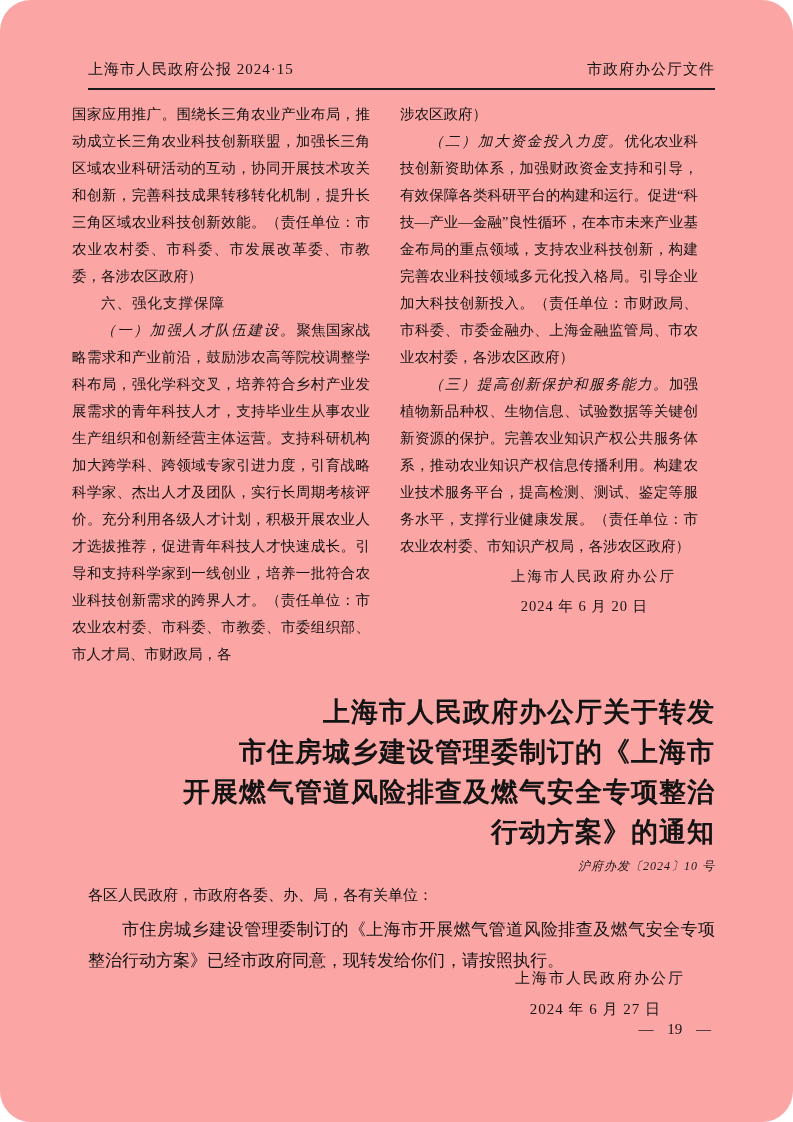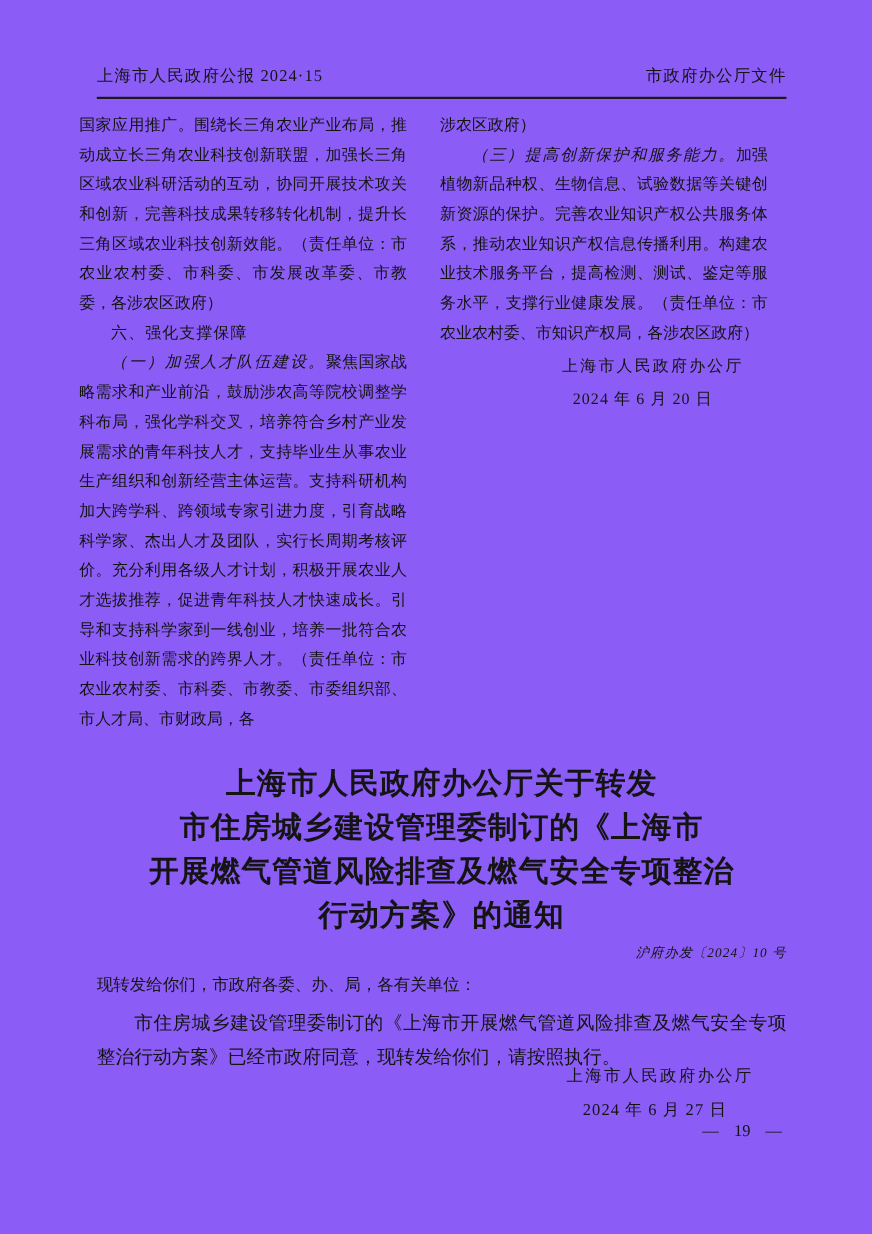--- a/index.html
+++ b/index.html
@@ -4,24 +4,25 @@
 <style>
   html, body {
     margin: 0;
     padding: 0;
     background: #ffffff;
   }
   .page {
     position: relative;
     width: 793px;
     height: 1122px;
-    background: #8b5cf6;
+    background: #fca5a5;
     color: #141414;
     font-family: "Liberation Serif", "DejaVu Serif", serif;
     overflow: hidden;
+    border-radius: 31px;
   }
   
   .header {
     position: absolute;
     top: 60px;
     left: 88px;
     width: 627px;
     display: flex;
     justify-content: space-between;
     align-items: flex-end;
@@ -70,21 +71,21 @@
     text-align: right;
     padding-right: 50px;
     letter-spacing: 1px;
   }
   
   .notice-title {
     position: absolute;
     top: 692px;
     left: 88px;
     width: 627px;
-    text-align: center;
+    text-align: right;
     font-size: 27px;
     font-weight: bold;
     line-height: 40px;
     letter-spacing: 1px;
   }
   .doc-number {
     position: absolute;
     top: 858px;
     left: 88px;
     width: 627px;
@@ -157,36 +158,37 @@
   </div>
 
   <div class="columns">
     <div class="col">
       <p class="p-noindent">国家应用推广。围绕长三角农业产业布局，推动成立长三角农业科技创新联盟，加强长三角区域农业科研活动的互动，协同开展技术攻关和创新，完善科技成果转移转化机制，提升长三角区域农业科技创新效能。（责任单位：市农业农村委、市科委、市发展改革委、市教委，各涉农区政府）</p>
       <p class="section-heading">六、强化支撑保障</p>
       <p class="p-indent"><span class="kai">（一）加强人才队伍建设。</span><span>聚焦国家战略需求和产业前沿，鼓励涉农高等院校调整学科布局，强化学科交叉，培养符合乡村产业发展需求的青年科技人才，支持毕业生从事农业生产组织和创新经营主体运营。支持科研机构加大跨学科、跨领域专家引进力度，引育战略科学家、杰出人才及团队，实行长周期考核评价。充分利用各级人才计划，积极开展农业人才选拔推荐，促进青年科技人才快速成长。引导和支持科学家到一线创业，培养一批符合农业科技创新需求的跨界人才。（责任单位：市农业农村委、市科委、市教委、市委组织部、市人才局、市财政局，各</span></p>
     </div>
     <div class="col">
       <p class="p-noindent">涉农区政府）</p>
+      <p class="p-indent"><span class="kai">（二）加大资金投入力度。</span><span>优化农业科技创新资助体系，加强财政资金支持和引导，有效保障各类科研平台的构建和运行。促进“科技—产业—金融”良性循环，在本市未来产业基金布局的重点领域，支持农业科技创新，构建完善农业科技领域多元化投入格局。引导企业加大科技创新投入。（责任单位：市财政局、市科委、市委金融办、上海金融监管局、市农业农村委，各涉农区政府）</span></p>
       <p class="p-indent"><span class="kai">（三）提高创新保护和服务能力。</span><span>加强植物新品种权、生物信息、试验数据等关键创新资源的保护。完善农业知识产权公共服务体系，推动农业知识产权信息传播利用。构建农业技术服务平台，提高检测、测试、鉴定等服务水平，支撑行业健康发展。（责任单位：市农业农村委、市知识产权局，各涉农区政府）</span></p>
       <div class="sig-org">上海市人民政府办公厅</div>
       <div class="sig-date">2024 年 6 月 20 日</div>
     </div>
   </div>
 
   <div class="notice-title">
     <div>上海市人民政府办公厅关于转发</div>
     <div>市住房城乡建设管理委制订的《上海市</div>
     <div>开展燃气管道风险排查及燃气安全专项整治</div>
     <div>行动方案》的通知</div>
   </div>
 
   <div class="doc-number">沪府办发〔2024〕10 号</div>
 
-  <div class="salutation">现转发给你们，市政府各委、办、局，各有关单位：</div>
+  <div class="salutation">各区人民政府，市政府各委、办、局，各有关单位：</div>
 
   <p class="notice-body">市住房城乡建设管理委制订的《上海市开展燃气管道风险排查及燃气安全专项整治行动方案》已经市政府同意，现转发给你们，请按照执行。</p>
 
   <div class="n-sig-org">上海市人民政府办公厅</div>
   <div class="n-sig-date">2024 年 6 月 27 日</div>
 
   <div class="page-number">— 19 —</div>
 
 </div>
 

